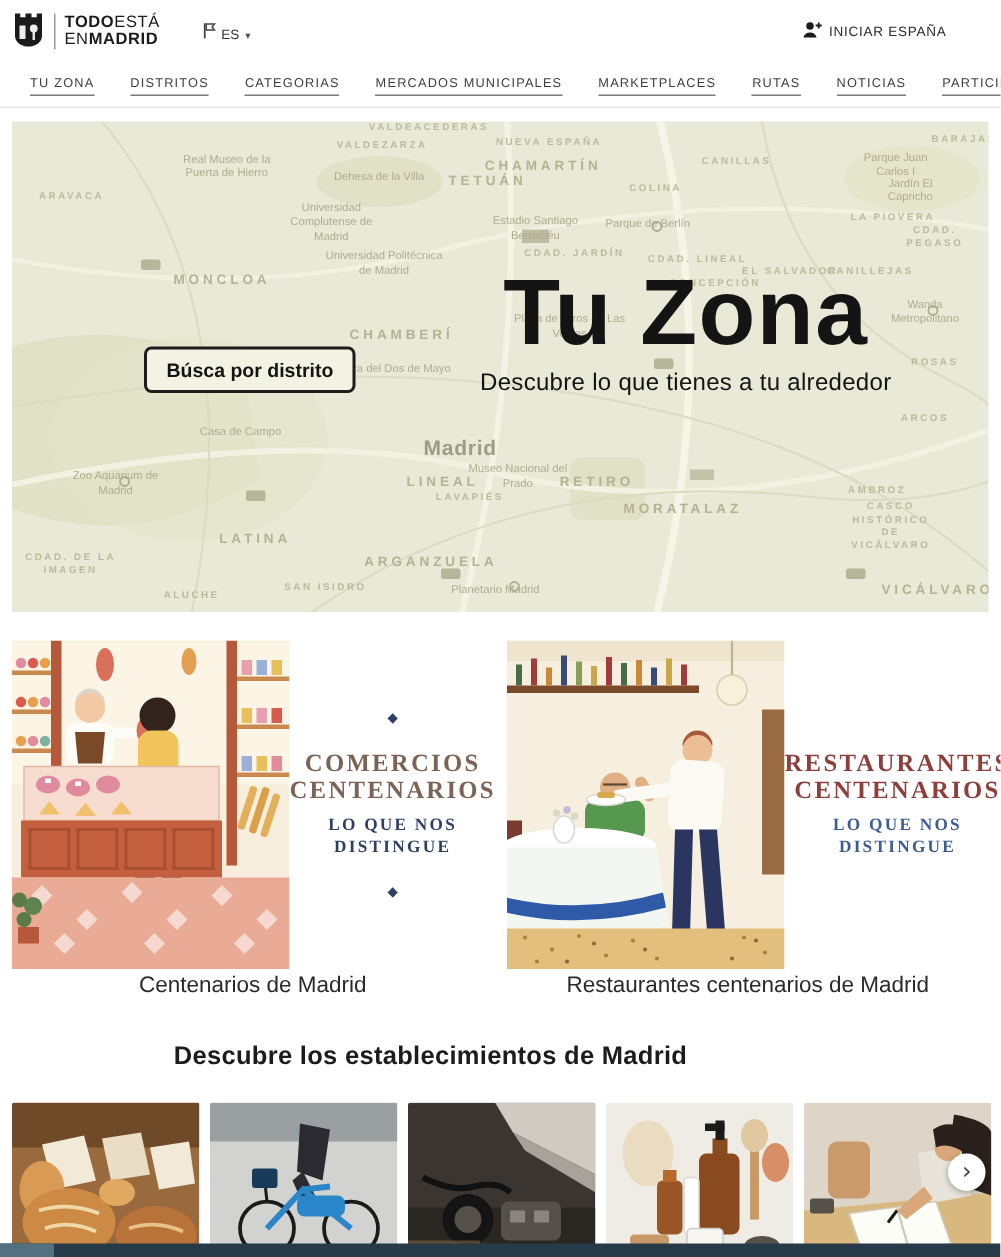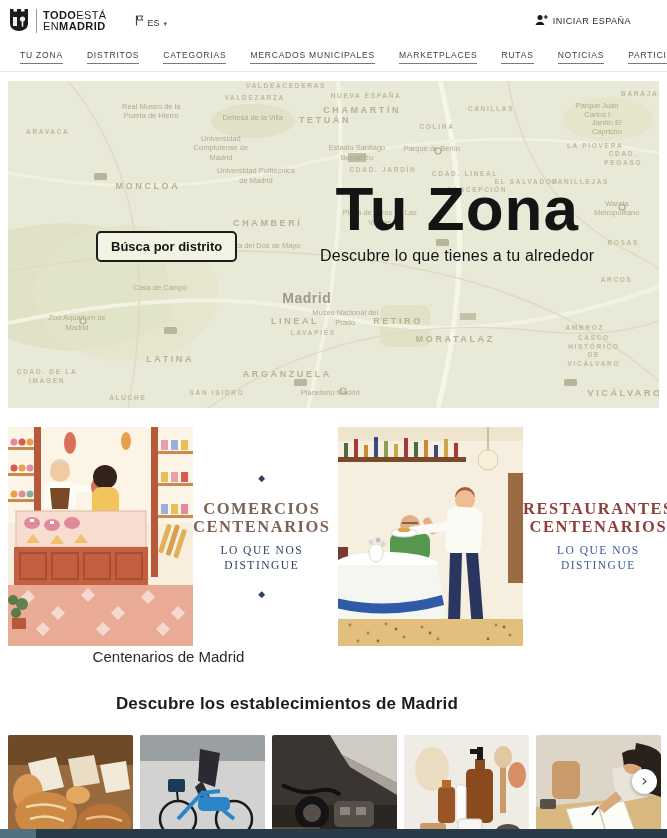--- a/index.html
+++ b/index.html
@@ -39,21 +39,21 @@
                 font-size:13px;font-weight:bold;color:#141414;cursor:pointer;
                 font-family:"Liberation Sans",sans-serif;}
   
   .cards{position:absolute;top:427px;left:8px;width:651px;display:flex;gap:9px;}
   .card{width:321px;height:219px;display:flex;background:#fff;cursor:pointer;}
   .card-art{width:185px;height:219px;flex:none;}
   .card-art svg{display:block;}
   .card-logo{flex:1;display:flex;flex-direction:column;align-items:center;justify-content:center;gap:3px;}
   .card-title{font-family:"Liberation Serif",serif;font-weight:bold;letter-spacing:1.5px;
               font-size:16.5px;line-height:1.1;text-align:center;}
-  .card-sub{font-family:"Liberation Serif",serif;font-weight:normal;letter-spacing:1.5px;
+  .card-sub{font-family:"Liberation Serif",serif;font-weight:bold;letter-spacing:1.5px;
             font-size:11.5px;line-height:1.3;text-align:center;margin-top:4px;}
   .card1 .card-title{color:#7d6355;}
   .card1 .card-sub{color:#2e3f63;}
   .card2 .card-title{color:#8e3f3b;}
   .card2 .card-sub{color:#3c5c94;}
   .diamond{font-size:9px;color:#2e3f63;line-height:1;}
   .diamond.top{margin-bottom:14px;}
   .diamond.bottom{margin-top:14px;}
   
   .captions{position:absolute;top:648px;left:8px;width:651px;display:flex;gap:9px;}
@@ -387,20 +387,21 @@
       </span>
       <span class="card-sub">
         <span>LO QUE NOS</span><br><span>DISTINGUE</span>
       </span>
     </div>
   </div>
 </div>
 
 <div class="captions">
   <div class="caption">Centenarios de Madrid</div>
+  <div class="caption">Restaurantes centenarios de Madrid</div>
 </div>
 
 <div class="section-heading">Descubre los establecimientos de Madrid</div>
 
 <div class="carousel">
 
   <div class="tile">
     <svg width="125" height="125" viewBox="0 0 125 125">
       <rect width="125" height="125" fill="#9a6a3f"></rect>
       <rect width="125" height="30" fill="#6f4a28"></rect>

